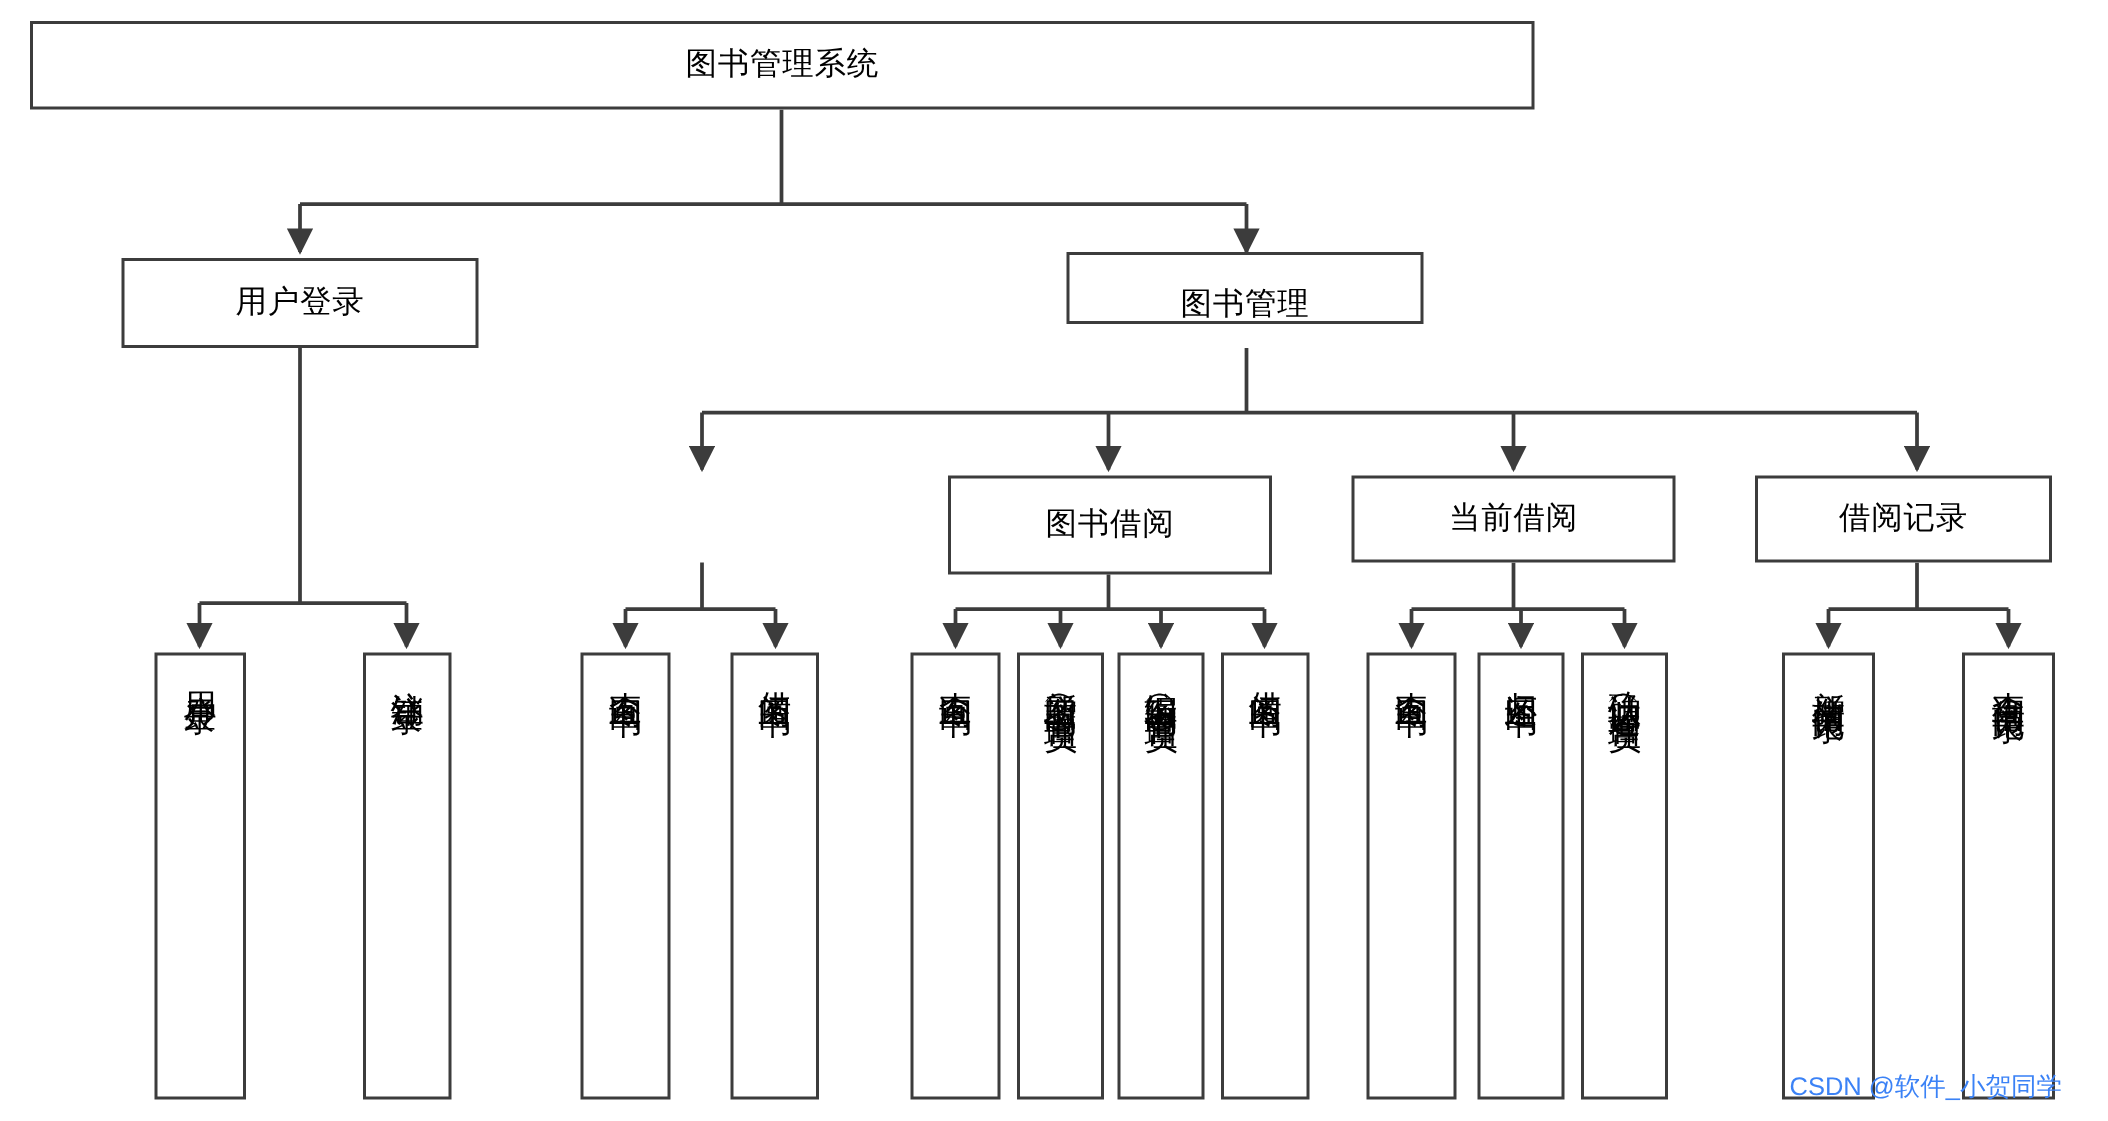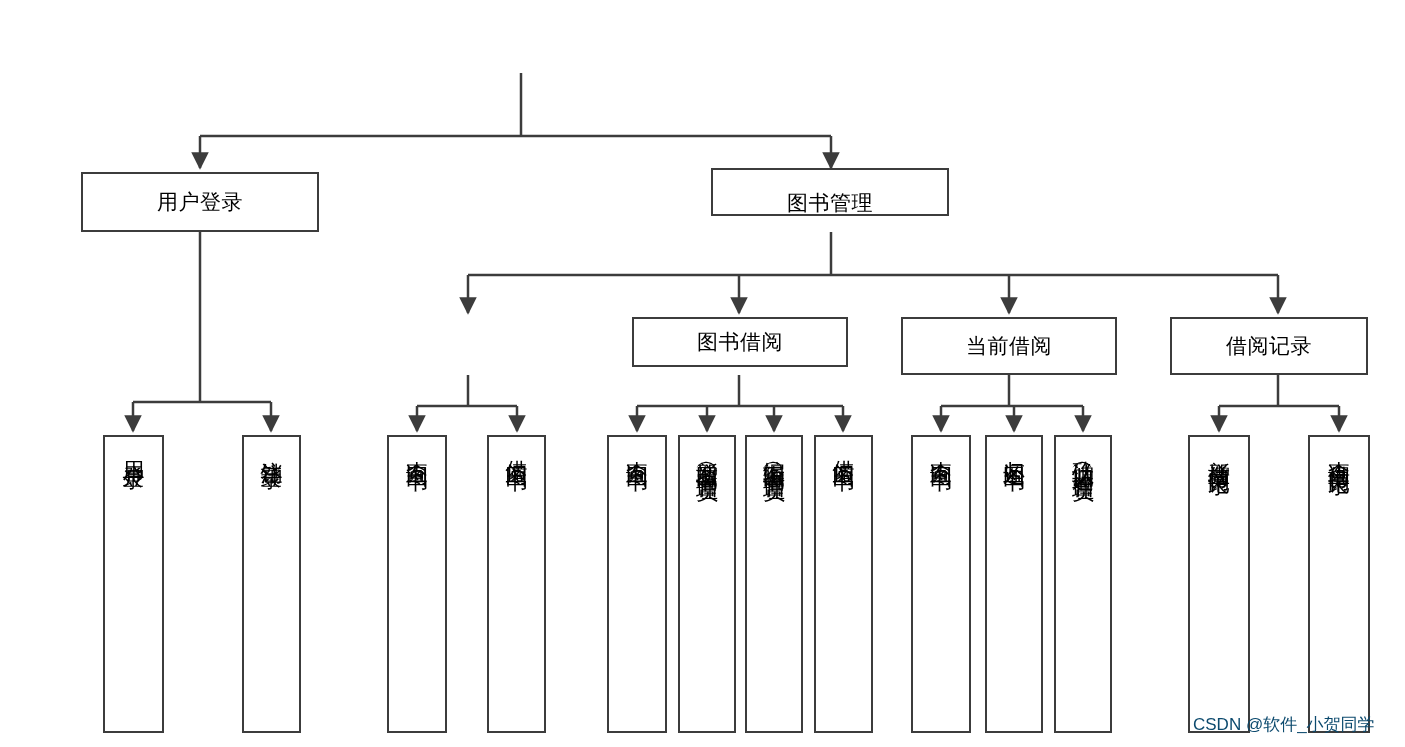--- a/index.html
+++ b/index.html
@@ -55,21 +55,21 @@
   }
   .node.vert .lbl {
     writing-mode: vertical-rl;
     text-orientation: upright;
     font-size: 22px;
     letter-spacing: 3px;
     line-height: 1;
   }
   .watermark {
     position: absolute;
-    color: #0c4a6e;
+    color: #3b82f6;
     font-size: 17px;
     white-space: nowrap;
     z-index: 5;
     user-select: none;
   }
 </style>
 </head>
 <body>
 
 <div id="canvas">
@@ -117,29 +117,32 @@
       <path d="M 1014 406 L 1014 431" marker-end="url(#arrow)"></path>
       <path d="M 1083 406 L 1083 431" marker-end="url(#arrow)"></path>
 
       <path d="M 1278 375 L 1278 406"></path>
       <path d="M 1219 406 L 1339 406"></path>
       <path d="M 1219 406 L 1219 431" marker-end="url(#arrow)"></path>
       <path d="M 1339 406 L 1339 431" marker-end="url(#arrow)"></path>
     </g>
   </svg>
 
+  <div class="node horiz" style="left:20px;top:14px;width:1003px;height:59px;">
+    <span class="lbl">图书管理系统</span>
+  </div>
 
   <div class="node horiz" style="left:81px;top:172px;width:238px;height:60px;">
     <span class="lbl">用户登录</span>
   </div>
   <div class="node horiz" style="left:711px;top:168px;width:238px;height:48px;align-items:flex-end;">
     <span class="lbl">图书管理</span>
   </div>
 
-  <div class="node horiz" style="left:632px;top:317px;width:216px;height:50px;">
+  <div class="node horiz" style="left:632px;top:317px;width:216px;height:66px;">
     <span class="lbl">图书借阅</span>
   </div>
   <div class="node horiz" style="left:901px;top:317px;width:216px;height:58px;">
     <span class="lbl">当前借阅</span>
   </div>
   <div class="node horiz" style="left:1170px;top:317px;width:198px;height:58px;">
     <span class="lbl">借阅记录</span>
   </div>
 
   <div class="node vert" style="left:103px;top:435px;width:61px;height:298px;">

